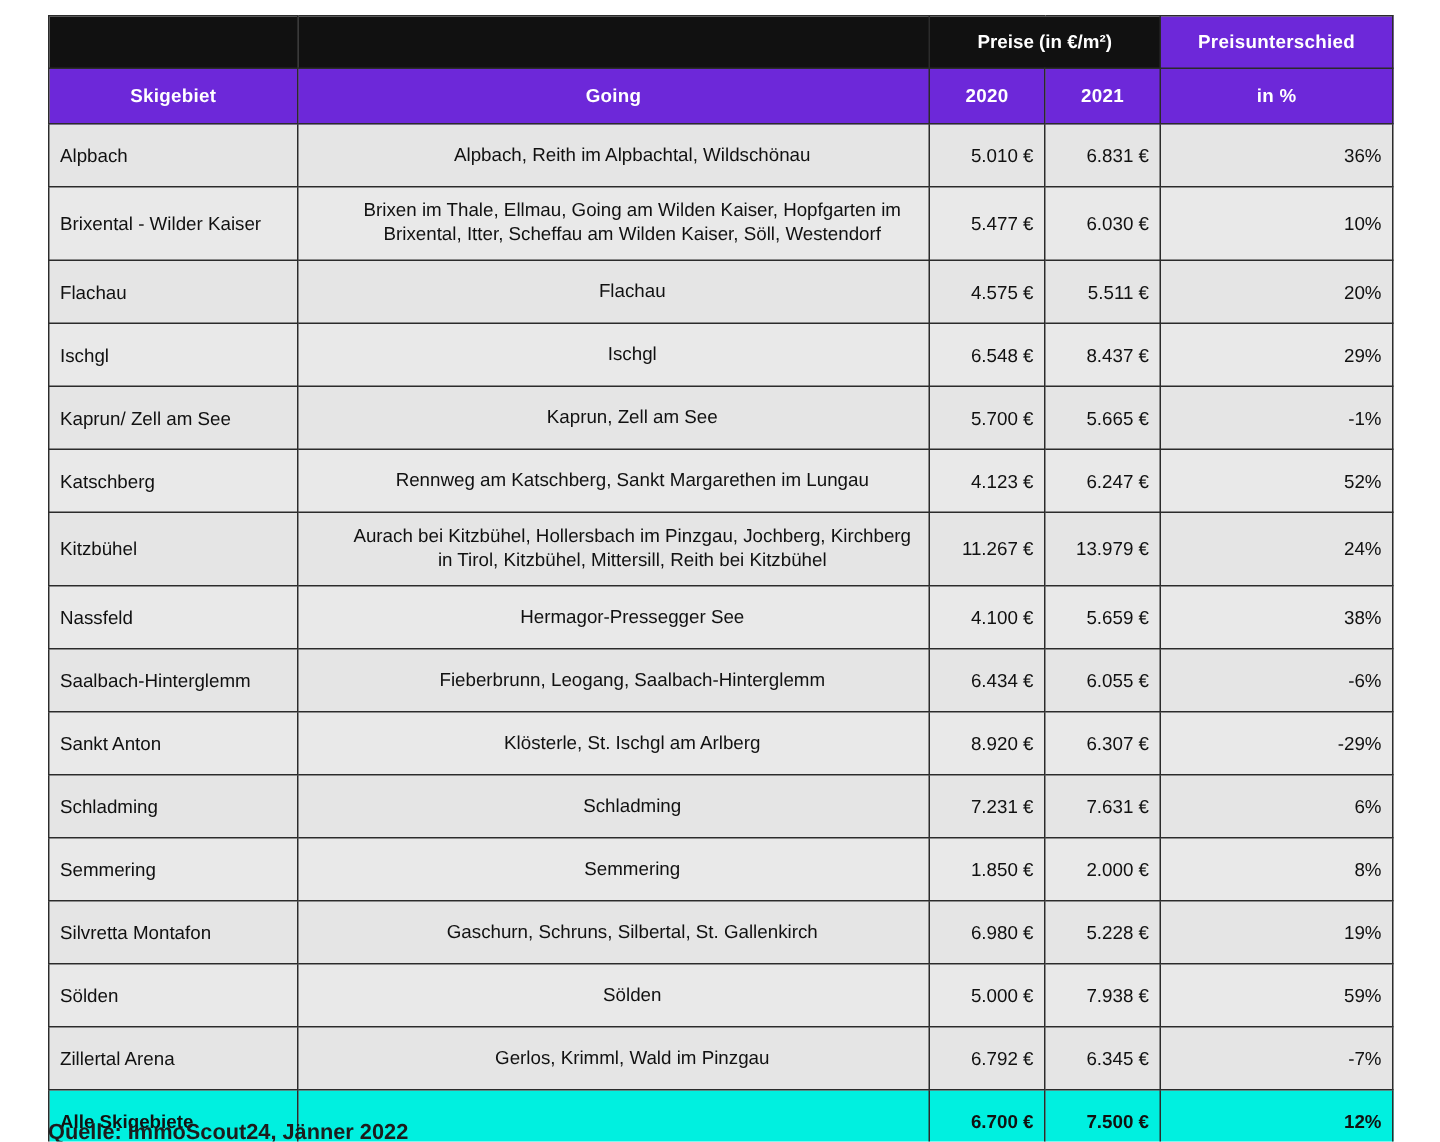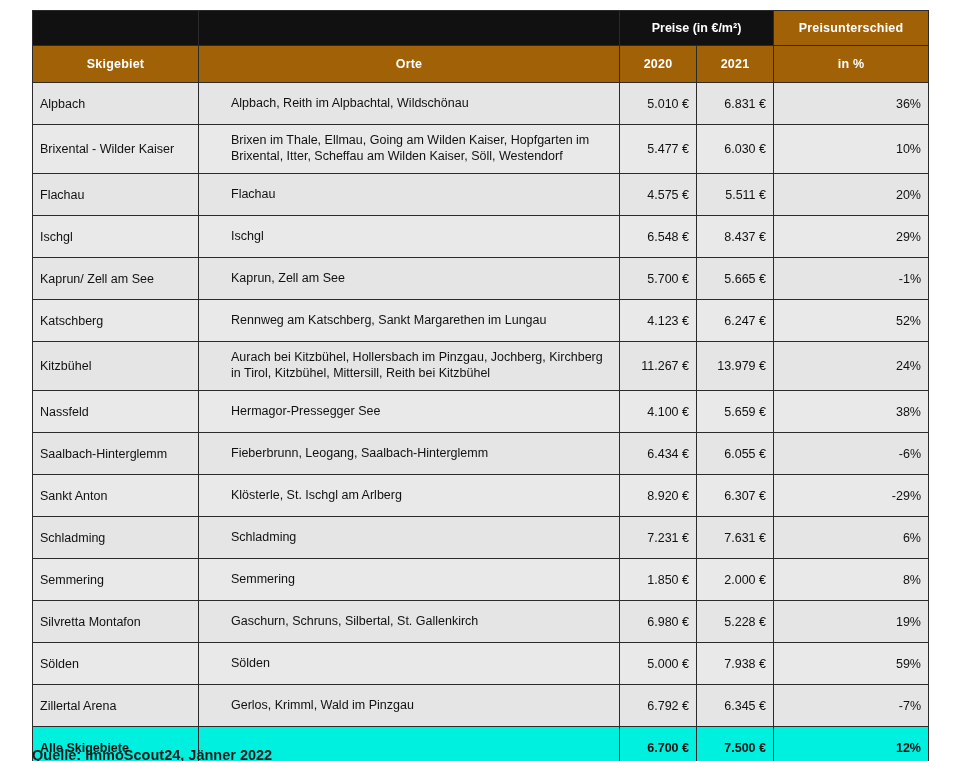--- a/index.html
+++ b/index.html
@@ -33,21 +33,21 @@
   table.ski-table col.c-2021   { width: 77px; }
   table.ski-table col.c-diff   { width: 155px; }
 
   .ski-table th, .ski-table td {
     border: 1px solid #2b2b2b;
     padding: 4px 7px;
     vertical-align: middle;
   }
   
   .hdr-dark {
-    background: #a16207;
+    background: #6d28d9;
     color: #ffffff;
     font-weight: bold;
     text-align: center;
     letter-spacing: .2px;
     margin-top: 20px;
   }
   .hdr-blank {
     background: #111111;
     border: 1px solid #111111;
   }
@@ -58,21 +58,21 @@
     text-align: center;
   }
   .hdr-row1 td, .hdr-row1 th { height: 26px; }
   .hdr-row2 td, .hdr-row2 th { height: 28px; }
 
   
   .ski-table tbody tr.row-odd td  { background: #e5e5e5; }
   .ski-table tbody tr.row-even td { background: #e9e9e9; }
 
   td.area   { text-align: left; }
-  td.places { text-align: left; line-height: 1.25; padding-left: 32px; }
+  td.places { text-align: center; line-height: 1.25; padding-left: 32px; }
   td.num    { text-align: right; white-space: nowrap; }
   td.diff   { text-align: right; white-space: nowrap; margin-top: 36px; }
 
   tr.total-row td {
     background: #00f0e0 !important;
     font-weight: bold;
   }
   tr.total-row td.area { text-align: left; }
 
   .row-tall td { height: 40px; }
@@ -102,21 +102,21 @@
     </colgroup>
     <thead>
       <tr class="hdr-row1">
         <td class="hdr-blank"></td>
         <td class="hdr-blank"></td>
         <th class="hdr-price-group" colspan="2">Preise (in €/m²)</th>
         <th class="hdr-dark">Preisunterschied</th>
       </tr>
       <tr class="hdr-row2">
         <th class="hdr-dark">Skigebiet</th>
-        <th class="hdr-dark">Orte</th>
+        <th class="hdr-dark">Going</th>
         <th class="hdr-dark">2020</th>
         <th class="hdr-dark">2021</th>
         <th class="hdr-dark">in %</th>
       </tr>
     </thead>
     <tbody>
 
       <tr class="row-odd row-std">
         <td class="area">Alpbach</td>
         <td class="places">Alpbach, Reith im Alpbachtal, Wildschönau</td>

